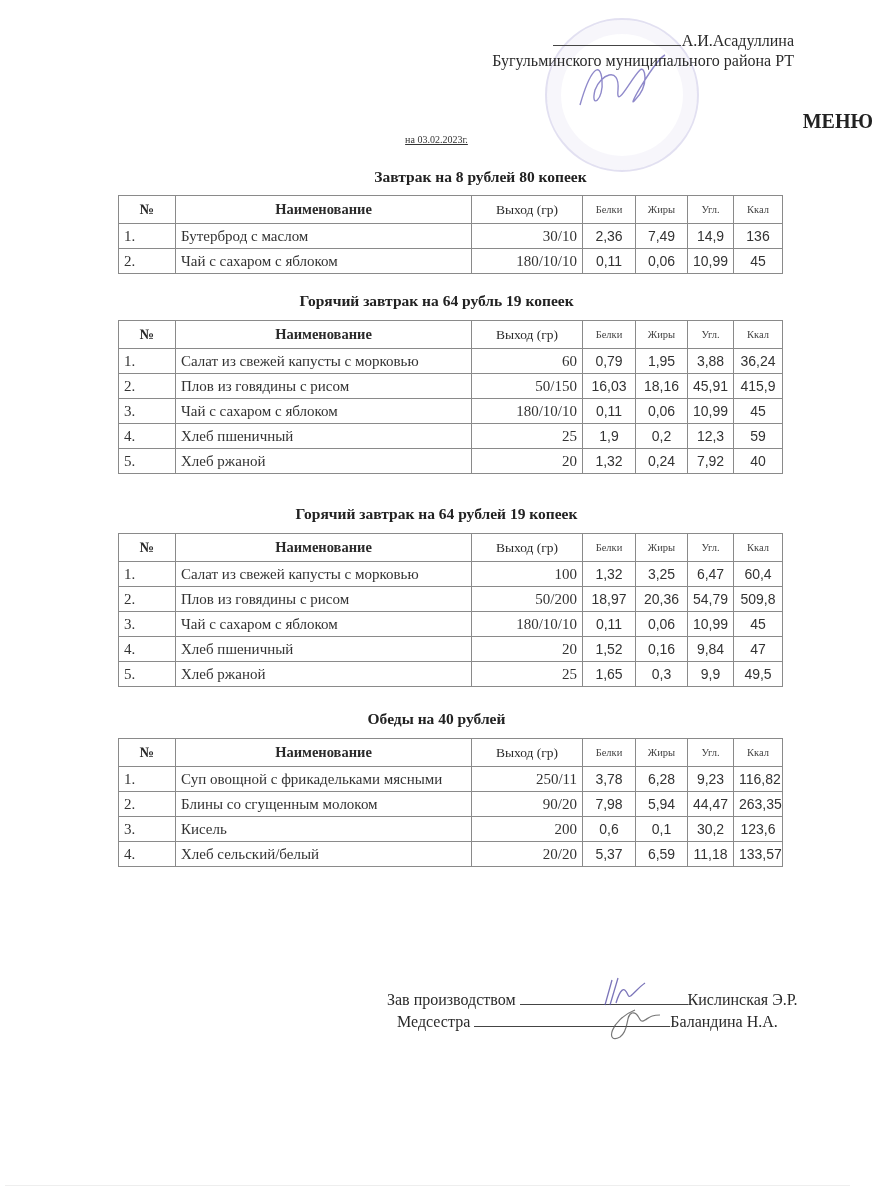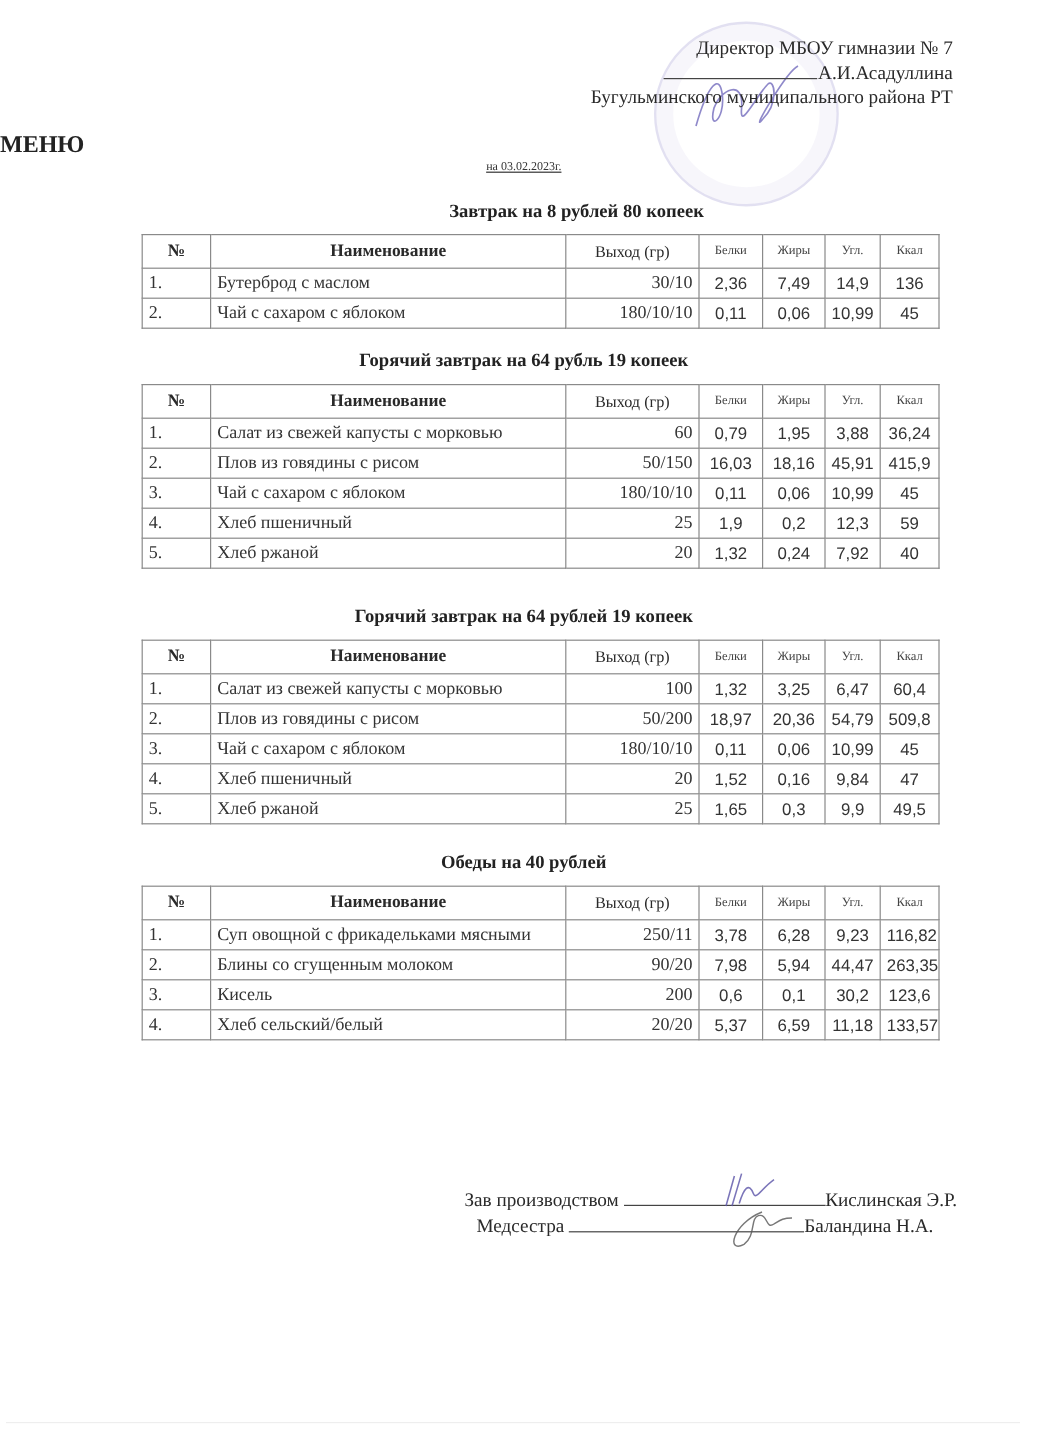--- a/index.html
+++ b/index.html
@@ -6,21 +6,21 @@
   body { width: 873px; height: 1200px; position: relative; overflow: hidden;
          font-family: "Liberation Serif", "DejaVu Serif", serif; color: #222; }
   .approve { position: absolute; right: 79px; top: 31px; text-align: right;
              font-size: 16px; line-height: 20px; color: #2a2a2a; }
   .approve .line { display: block; }
   .approve .sign-underline { display: inline-block; width: 128px; border-bottom: 1px solid #444; height: 14px; vertical-align: baseline; margin-right: 1px; }
   .stamp { position: absolute; left: 545px; top: 18px; width: 150px; height: 150px;
            border-radius: 50%; border: 2px solid rgba(140,130,200,0.25);
            box-shadow: inset 0 0 0 14px rgba(150,140,210,0.08); pointer-events: none; }
   .sig1 { position: absolute; left: 560px; top: 50px; width: 120px; height: 70px; pointer-events: none; }
-  .title { position: absolute; left: 0; width: 873px; top: 110px; text-align: left;
+  .title { position: absolute; left: 0; width: 873px; top: 110px; text-align: right;
            font-weight: bold; font-size: 20px; color: #222; }
   .date { position: absolute; left: 0; width: 873px; top: 134px; text-align: center;
           font-size: 10px; color: #333; }
   .date span { text-decoration: underline; }
   .section-title { position: absolute; left: 0; width: 873px; text-align: center;
                    font-weight: bold; font-size: 15.5px; color: #222; }
   table.menu { position: absolute; left: 118px; width: 664px; border-collapse: collapse;
                table-layout: fixed; font-size: 15px; color: #333; }
   table.menu td, table.menu th { border: 1px solid #8a8a8a; padding: 0 5px; height: 24px; vertical-align: middle; }
   table.menu th { font-weight: bold; font-size: 14.5px; height: 27px; color: #2a2a2a; }
@@ -42,21 +42,20 @@
 </style>
 </head>
 <body>
 
 <div class="stamp"></div>
 <svg class="sig1" viewBox="0 0 120 70">
   <path d="M20 55 C 30 20, 40 10, 42 30 C 44 50, 30 60, 35 40 C 40 25, 60 15, 58 40 C 56 60, 70 30, 80 20 C 85 15, 90 35, 75 50 C 65 62, 95 10, 105 5" fill="none" stroke="#6a62b8" stroke-width="1.4" opacity="0.75"></path>
 </svg>
 
 <div class="approve">
-  <span class="line">Директор МБОУ гимназии № 7</span>
   <span class="line"><span class="sign-underline"></span><span>А.И.Асадуллина</span></span>
   <span class="line">Бугульминского муниципального района РТ</span>
 </div>
 
 <div class="title">МЕНЮ</div>
 <div class="date"><span>на 03.02.2023г.</span></div>
 
 <div class="section-title" style="top:168px;padding-left:44px;">Завтрак на 8 рублей 80 копеек</div>
 <table class="menu" style="top:195px;">
   <colgroup>

